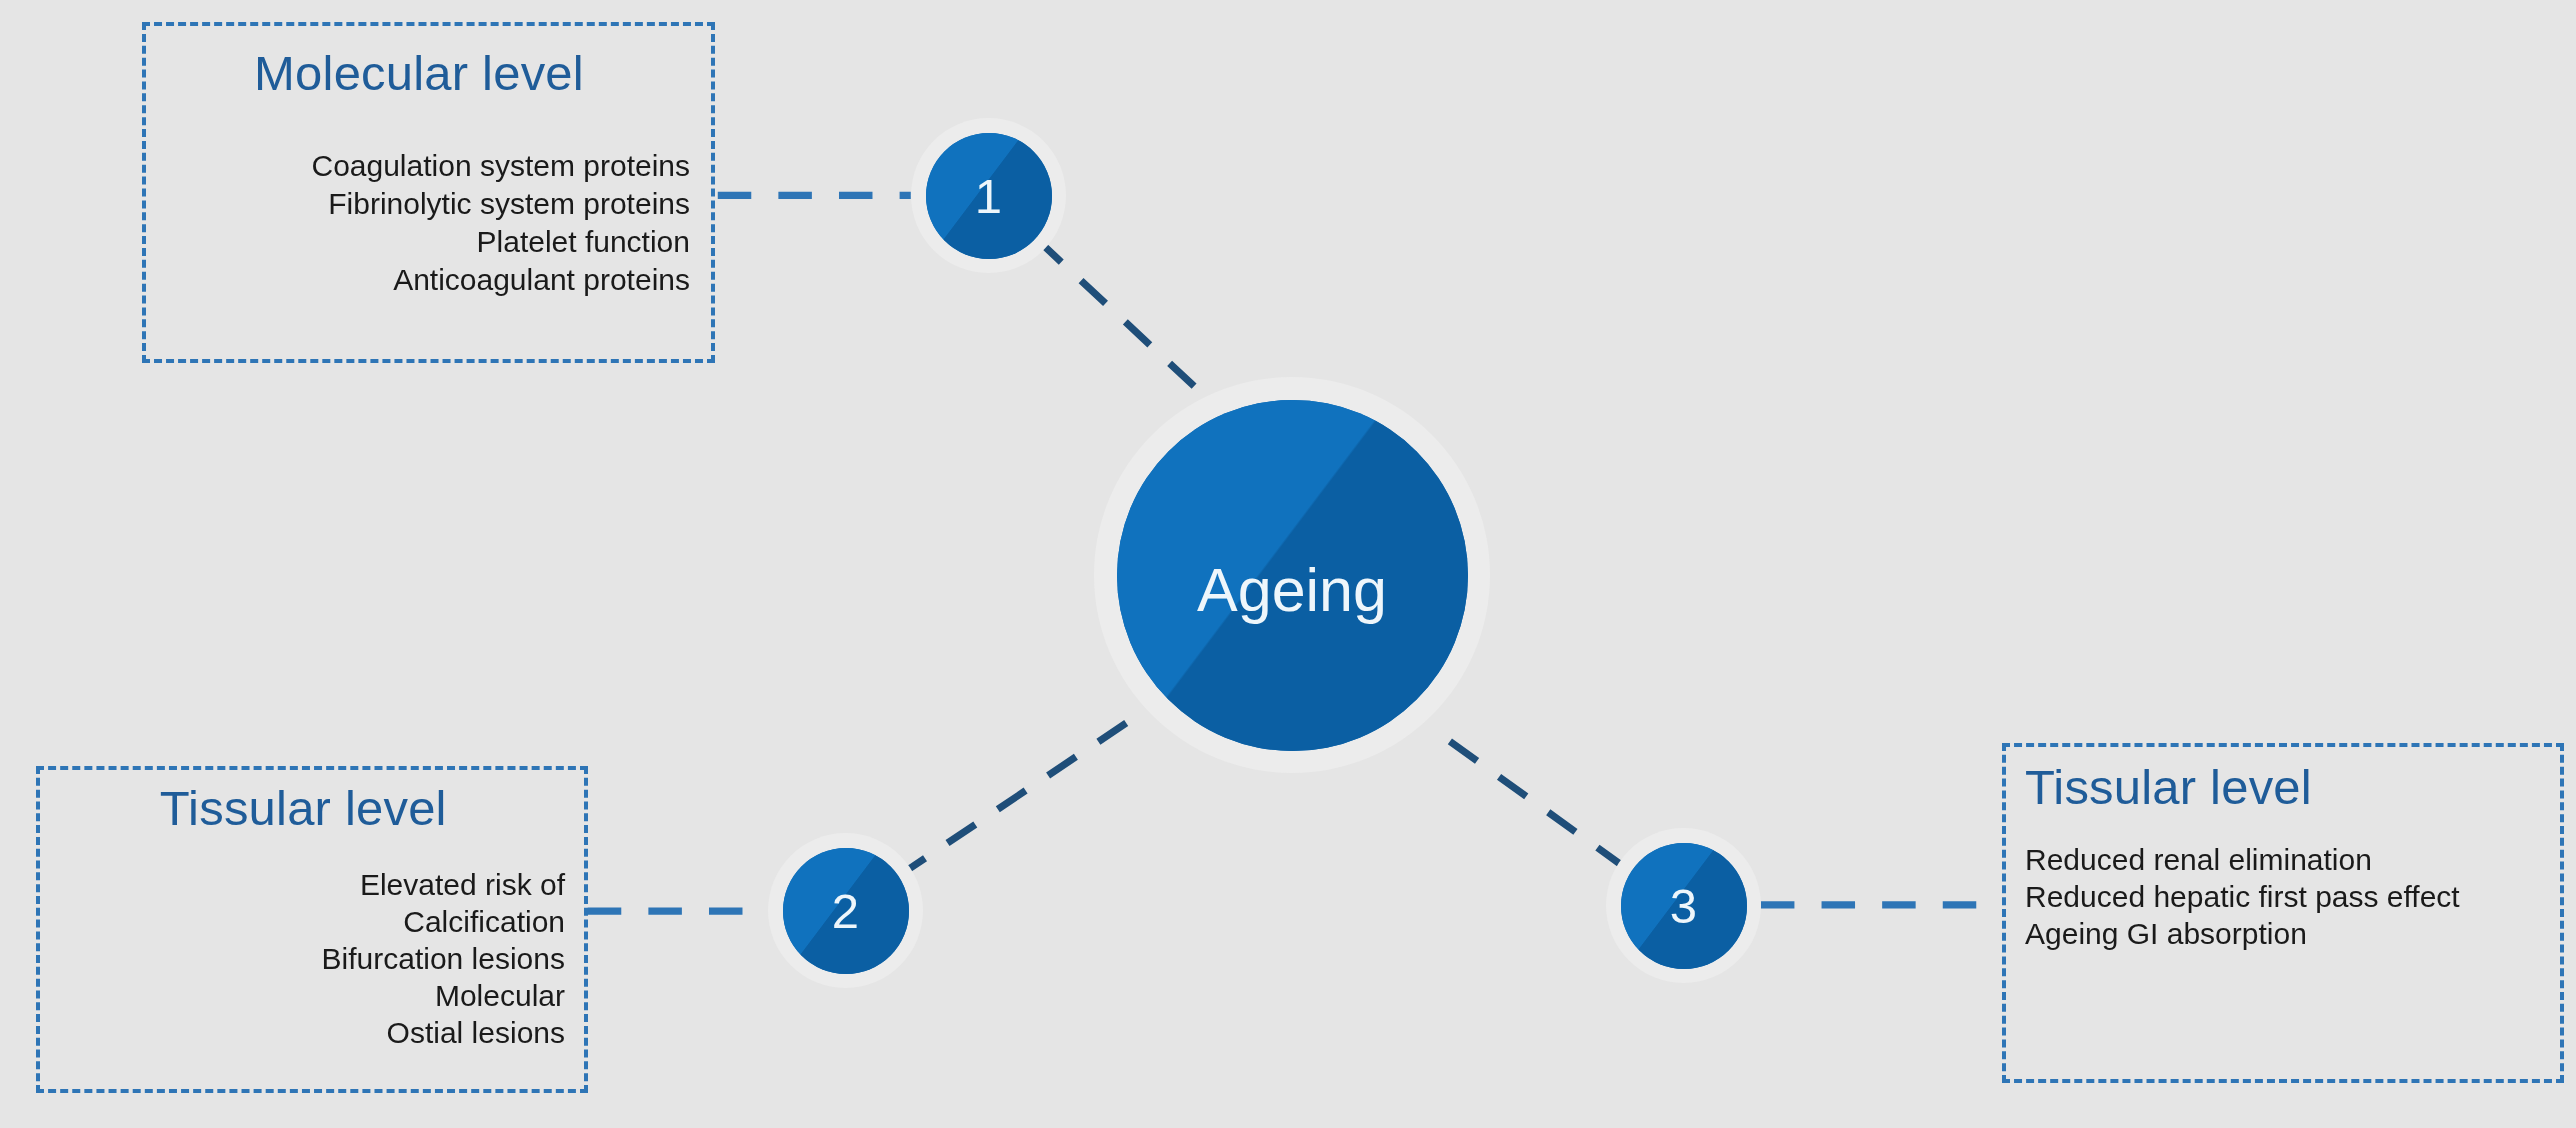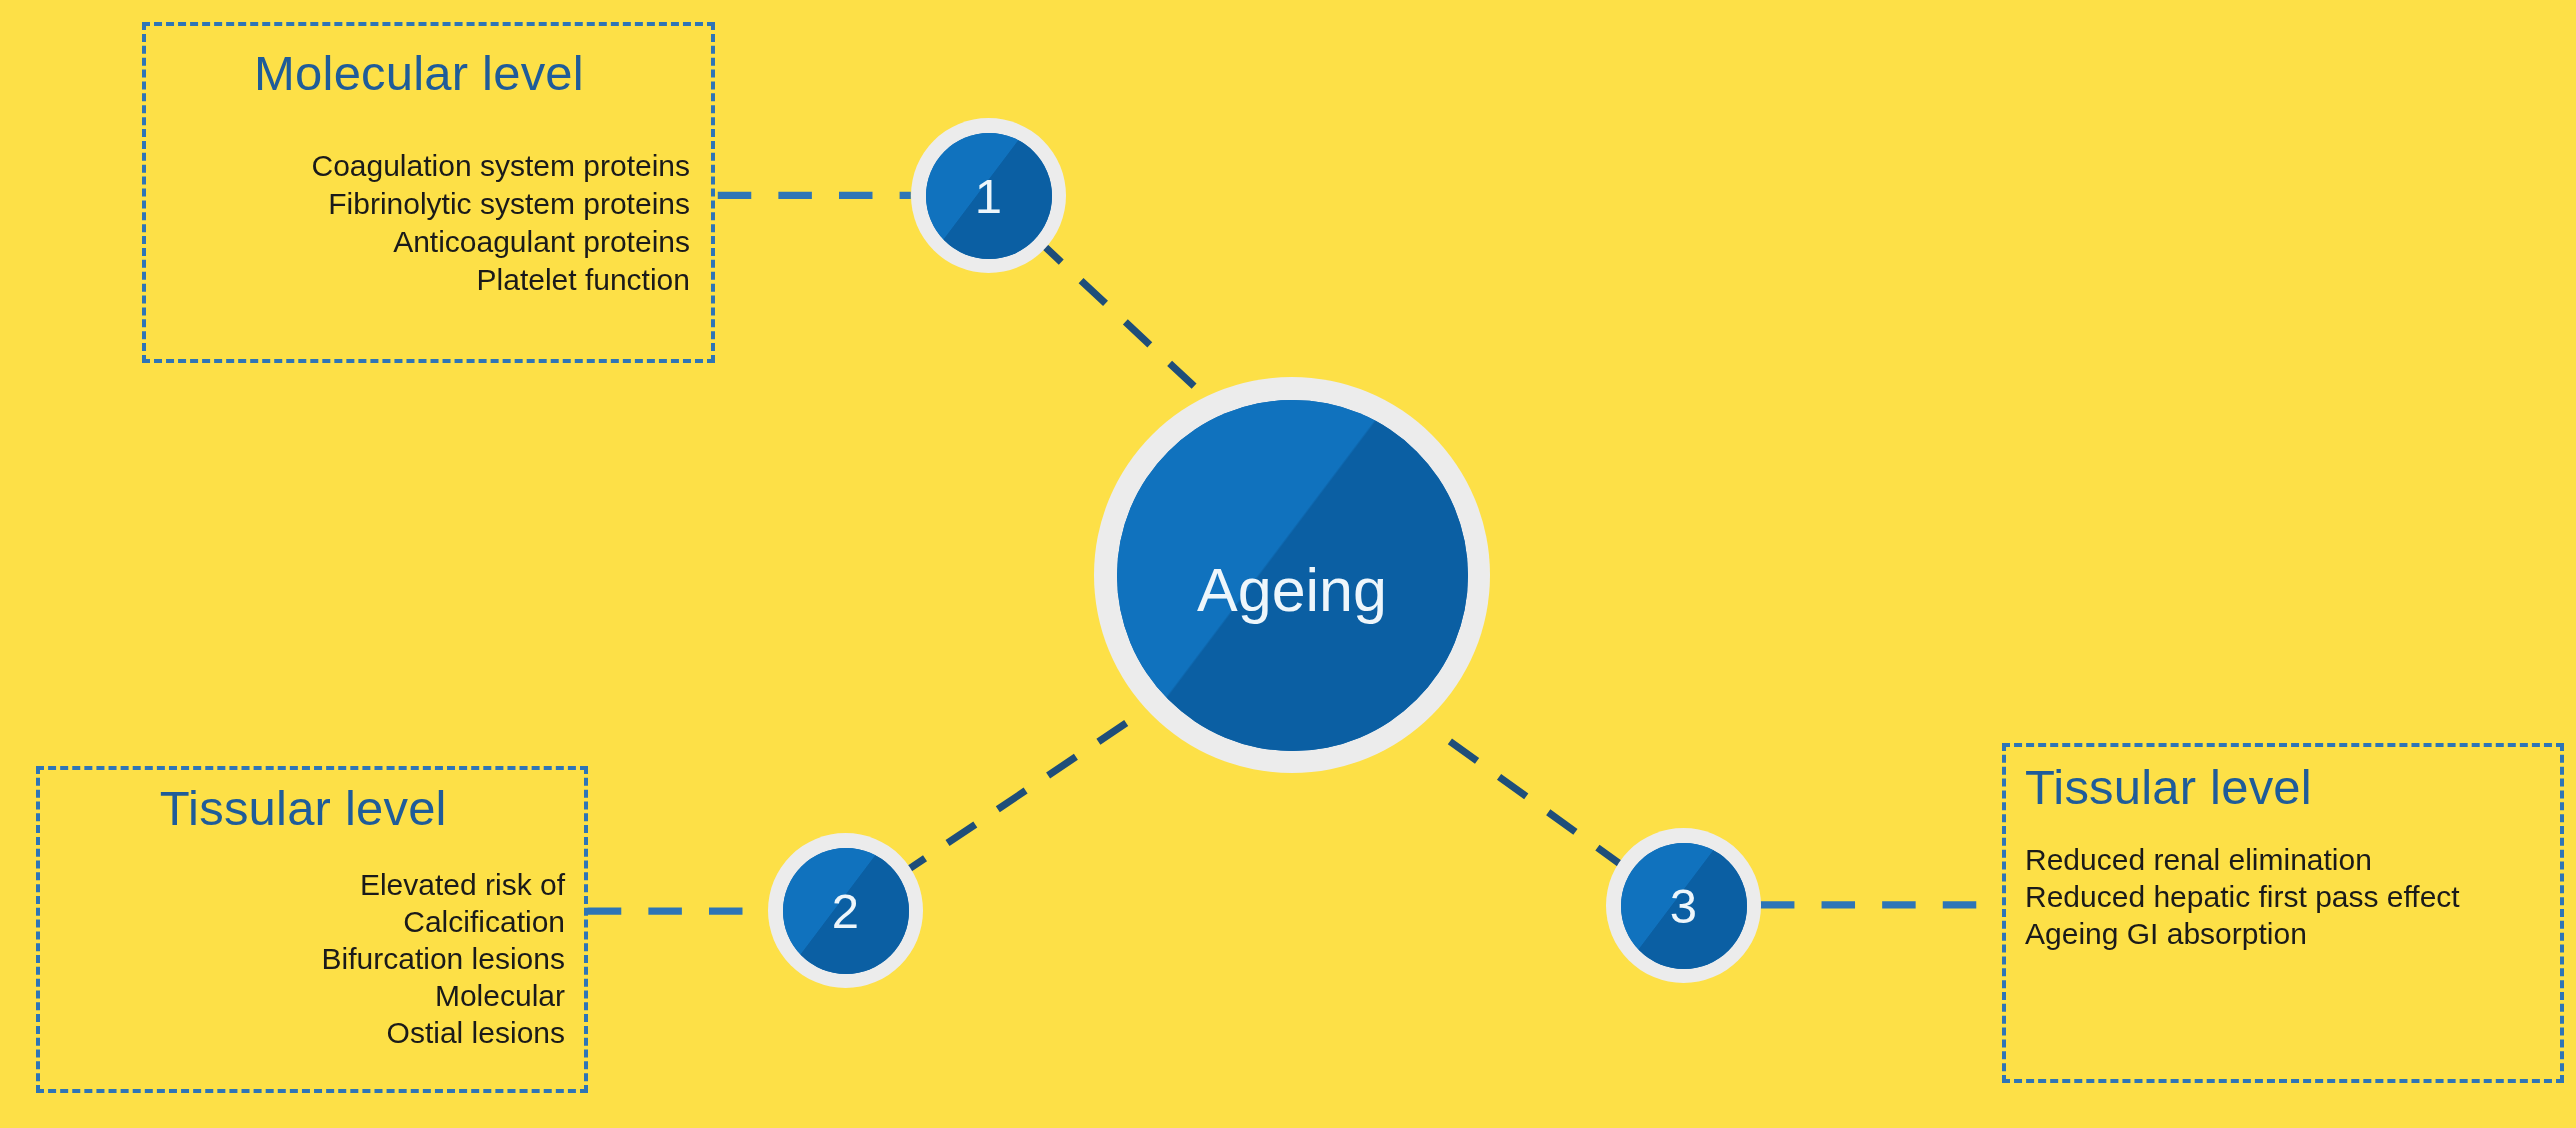--- a/index.html
+++ b/index.html
@@ -7,21 +7,21 @@
     padding: 0;
     background: #ffffff;
   }
   body {
     font-family: "Liberation Sans", sans-serif;
   }
   #stage {
     position: relative;
     width: 2576px;
     height: 1128px;
-    background: #fde047;
+    background: #e5e5e5;
     overflow: hidden;
   }
 
   
   #connectors {
     position: absolute;
     left: 0;
     top: 0;
     width: 2576px;
     height: 1128px;
@@ -219,22 +219,22 @@
     <line x1="1125" y1="1100" x2="1415" y2="905" stroke="#1F4E79" stroke-width="9" stroke-dasharray="42 34"></line>
     <line x1="1818" y1="930" x2="2040" y2="1090" stroke="#1F4E79" stroke-width="9" stroke-dasharray="42 34"></line>
     <line x1="2208" y1="1135" x2="2510" y2="1135" stroke="#2E75B6" stroke-width="9" stroke-dasharray="42 34"></line>
   </svg>
 
   <div class="info-box" id="box-molecular">
     <div class="box-title">Molecular level</div>
     <div class="box-list">
       <div>Coagulation system proteins</div>
       <div>Fibrinolytic system proteins</div>
+      <div>Platelet function</div>
       <div>Anticoagulant proteins</div>
-      <div>Platelet function</div>
     </div>
   </div>
 
   <div class="info-box" id="box-tissular">
     <div class="box-title">Tissular level</div>
     <div class="box-list">
       <div>Elevated risk of</div>
       <div>Calcification</div>
       <div>Bifurcation lesions</div>
       <div>Molecular</div>

